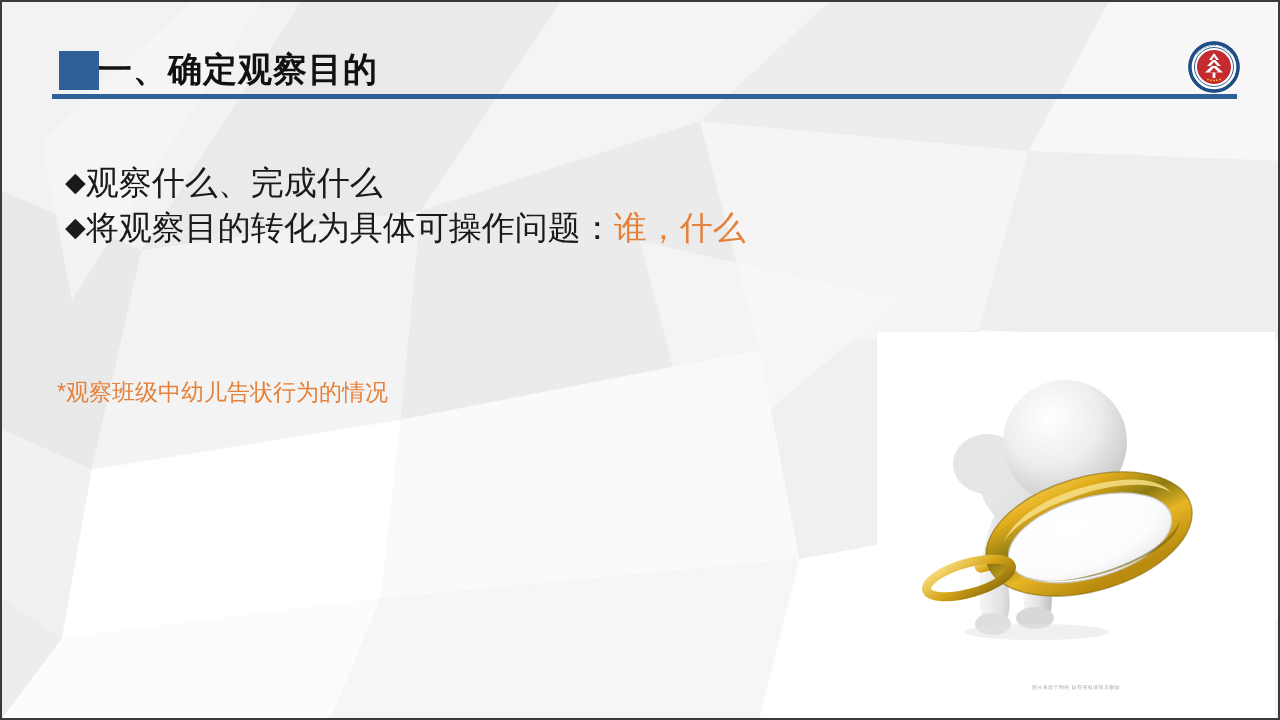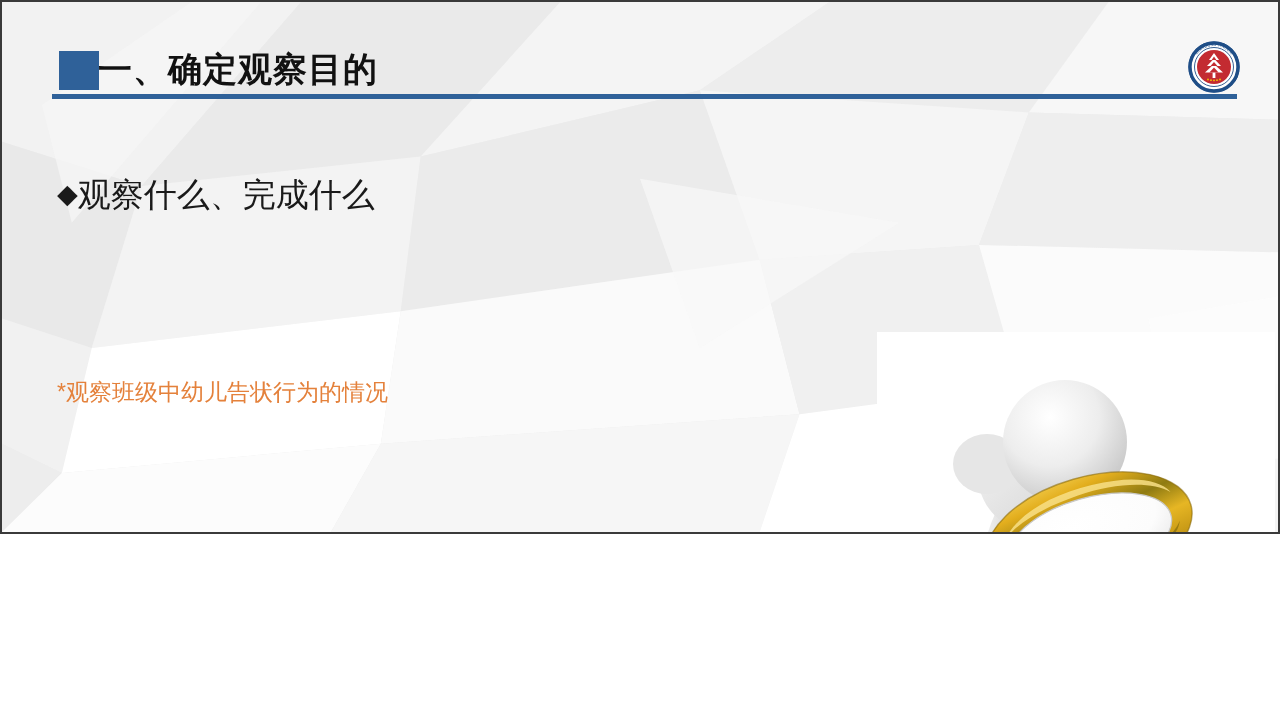--- a/index.html
+++ b/index.html
@@ -7,21 +7,21 @@
     padding: 0;
     background: #ffffff;
   }
   body {
     font-family: "Liberation Sans", "DejaVu Sans", sans-serif;
   }
 
   .slide {
     position: relative;
     width: 1280px;
-    height: 534px;
+    height: 720px;
     overflow: hidden;
     background: #f0f0f0;
     box-sizing: border-box;
     border-left: 2px solid #3a3a3a;
     border-right: 2px solid #3a3a3a;
     border-top: 2px solid #3a3a3a;
     border-bottom: 2px solid #3a3a3a;
   }
 
   
@@ -86,22 +86,23 @@
   
   .bullets {
     position: absolute;
     left: 55px;
     top: 158px;
     width: 820px;
   }
   .bullet-line {
     font-size: 33px;
     color: #1a1a1a;
-    line-height: 68px;
+    line-height: 44px;
     white-space: nowrap;
+    margin-left: 8px;
   }
   .bullet-mark {
     font-size: 27px;
     vertical-align: 3px;
     letter-spacing: 0;
   }
   .accent {
     color: #E4813B;
   }
 
@@ -208,20 +209,23 @@
       <path id="arcTop" d="M 26 26 m -21 0 a 21 21 0 0 1 42 0" fill="none"></path>
       <text font-size="3.4" fill="#1F4E87" font-family="'Liberation Sans', sans-serif" letter-spacing="0.35">
         <textPath href="#arcTop" startOffset="50%" text-anchor="middle">SHANDONG YINGCAI</textPath>
       </text>
     </svg>
   </div>
 
   <div class="bullets">
     <div class="bullet-line">
       <span class="bullet-mark">◆</span><span>观察什么、完成什么</span>
+    </div>
+    <div class="bullet-line">
+      <span class="bullet-mark">◆</span><span>将观察目的转化为具体可操作问题：</span><span class="accent">谁，什么</span>
     </div>
   </div>
 
   <div class="note-line">*观察班级中幼儿告状行为的情况</div>
 
   <div class="picture-panel">
     <svg width="398" height="388" viewBox="0 0 398 388">
       <defs>
         <radialGradient id="headG" cx="38%" cy="30%" r="72%">
           <stop offset="0%" stop-color="#ffffff"></stop>

